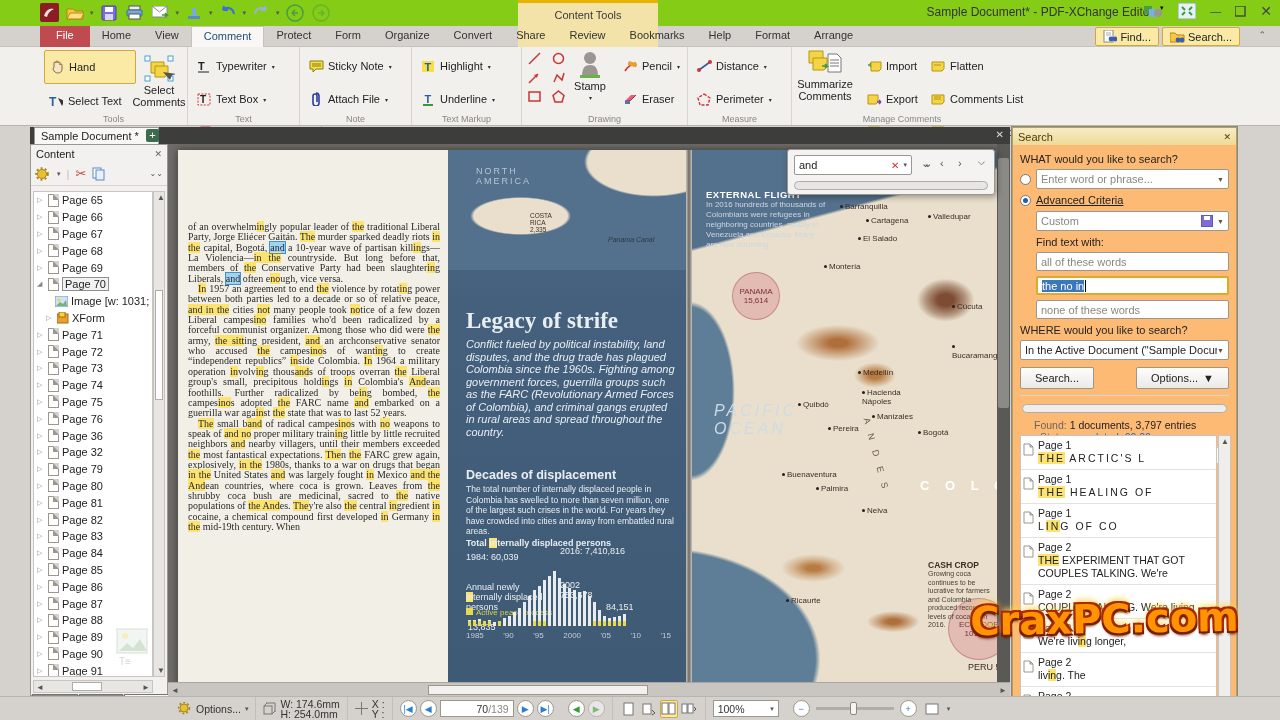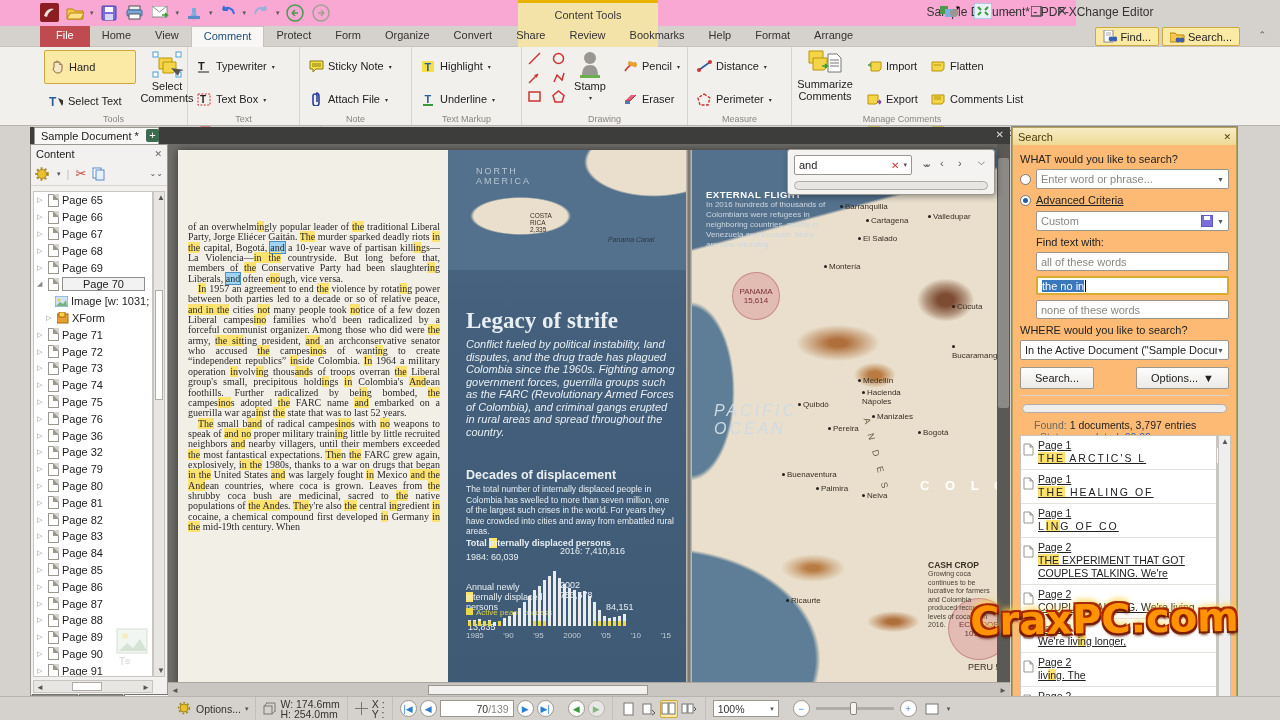--- a/index.html
+++ b/index.html
@@ -1,21 +1,21 @@
 <!DOCTYPE html>
 <html><head>
 <meta charset="utf-8">
 <style>
   * { margin:0; padding:0; box-sizing:border-box; }
   html,body { width:1280px; height:720px; overflow:hidden;
     font-family:"Liberation Sans","DejaVu Sans",sans-serif; font-size:11px; color:#222;
     background:#d5d2cd; }
 
   
-  #titlebar { position:absolute; left:0; top:0; width:1076px; height:26px; background:#f9a8d4; }
+  #titlebar { position:absolute; left:0; top:0; width:1280px; height:26px; background:#84cc16; }
   .qat { position:absolute; left:38px; top:2px; display:flex; align-items:center; gap:4px; }
   .qbtn { width:22px; height:21px; display:flex; align-items:center; justify-content:center; }
   .caret { font-size:7px; color:#555; }
   #app-title { position:absolute; left:900px; top:5px; transform:translateX(-50%); left:1040px; font-size:12px; color:#333; white-space:nowrap; }
   .winbtns { position:absolute; right:8px; top:3px; display:flex; gap:14px; align-items:center; color:#444; }
   .ctx-label { position:absolute; left:518px; top:0; width:140px; height:26px; background:#f3e3a8;
     border-top:3px solid #e8b400; display:flex; align-items:center; justify-content:center; font-size:11px; color:#3a3a3a; }
 
   
   #tabrow { position:absolute; left:0; top:26px; width:1280px; height:21px; background:#d5d2cd; border-bottom:1px solid #c6c3be; }
@@ -46,21 +46,21 @@
   .plus { position:absolute; left:116px; top:2px; width:13px; height:13px; background:#3d6b4f; color:#fff; font-size:11px; line-height:12px; text-align:center; border-radius:2px; }
   .strip-x { position:absolute; right:6px; top:2px; color:#ddd; font-size:10px; }
 
   
   #leftpanel { position:absolute; left:30px; top:144px; width:138px; height:552px; background:#f2f1ef; border:1px solid #9a978f; }
   .lp-head { height:17px; display:flex; align-items:center; justify-content:space-between; padding:0 5px; font-size:11px; color:#222; }
   .lp-tools { height:24px; border-bottom:1px solid #d8d5d0; display:flex; align-items:center; gap:6px; padding:0 4px; }
   .tree { position:absolute; left:2px; top:46px; width:120px; bottom:18px; overflow:hidden; background:#fff; border:1px solid #c8c5c0; }
   .trow { display:flex; align-items:center; gap:3px; height:16.8px; padding-left:3px; white-space:nowrap; font-size:11px; color:#222; }
   .trow .exp { width:8px; font-size:7px; color:#888; }
-  .trow.sel .lbl { border:1px solid #8f8f8f; background:#f2f2f2; padding:0 20px; }
+  .trow.sel .lbl { border:1px solid #8f8f8f; background:#f2f2f2; padding:0 2px; }
   .pgico { width:11px; height:13px; background:#fff; border:1px solid #9a978f; position:relative; flex:0 0 11px; }
   .pgico:after { content:""; position:absolute; right:-1px; top:-1px; border:3px solid; border-color:#d5d2cd #d5d2cd #9a978f #9a978f; }
   .vsb { position:absolute; right:2px; top:46px; width:12px; bottom:18px; background:#e8e6e3; border:1px solid #c8c5c0; }
   .vsb .thumb { position:absolute; left:1px; right:1px; top:98px; height:110px; background:#fdfdfd; border:1px solid #b0ada8; }
   .hsb { position:absolute; left:2px; bottom:2px; width:120px; height:13px; background:#e8e6e3; border:1px solid #c8c5c0; }
   .hsb .thumb { position:absolute; left:38px; top:1px; width:30px; height:9px; background:#fdfdfd; border:1px solid #b0ada8; }
   .sb-arrow { color:#555; font-size:8px; position:absolute; }
   .ghost { position:absolute; right:18px; bottom:28px; opacity:.35; }
   #lp-tabs { position:absolute; left:32px; top:694px; display:flex; gap:1px; }
   .lptab { height:18px; display:flex; align-items:center; gap:5px; padding:0 7px; font-size:10px; background:#8f8d88; color:#222; border:1px solid #76746f; }
@@ -153,21 +153,21 @@
   .btnrow { display:flex; justify-content:space-between; margin:7px 0 6px; }
   .wbtn { height:22px; border:1px solid #9a978f; border-radius:2px; background:linear-gradient(#fdfdfd,#eceae6); padding:0 14px; display:flex; align-items:center; gap:5px; font-size:11px; }
   .sp-prog { height:9px; border:1px solid #b0ada8; border-radius:5px; background:#efeeec; margin:8px 2px 6px; }
   .found { font-size:10.5px; color:#6a675f; text-align:left; padding-left:14px; }
   .found b { color:#222; font-weight:normal; }
   .found .blue { color:#2d5fb0; }
   .res-head { display:flex; align-items:center; gap:3px; border:1px solid #c8c5c0; background:#fbfaf8; height:17px; margin-top:4px; padding:0 2px; font-size:11.5px; }
   .res-head b { font-weight:bold; }
   .res-head .ent { margin-left:auto; }
   #results { position:absolute; left:7px; right:19px; top:307px; bottom:4px; background:#fff; border:1px solid #c8c5c0; overflow:hidden; }
-  .res { display:flex; gap:4px; padding:3px 2px 4px; border-bottom:1px solid #e4e2de;text-decoration:underline; }
+  .res { display:flex; gap:4px; padding:3px 2px 4px; border-bottom:1px solid #e4e2de; }
   .res .txt { font-size:10.5px; line-height:13px; color:#222; }
   .res .pg { color:#222; }
   .res .sp2 { letter-spacing:2px; }
   .res-vsb { position:absolute; right:5px; top:307px; bottom:4px; width:13px; background:#efeeec; border:1px solid #c8c5c0; }
 
   
   #statusbar { position:absolute; left:0; top:696px; width:1280px; height:24px; background:#d5d2cd; border-top:1px solid #b8b5b0; display:flex; align-items:center; }
   .st { display:flex; align-items:center; gap:4px; padding:0 7px; height:24px; font-size:10.5px; color:#333; border-right:1px solid #c2bfba; }
   .st.noline { border-right:none; }
   .navbtn { width:17px; height:17px; border:1px solid #9a978f; border-radius:50%; background:#fdfdfd; color:#2a7fd4; font-size:9px; display:flex; align-items:center; justify-content:center; }
@@ -353,21 +353,21 @@
           <span class="ic">
             <svg width="14" height="14">
               <circle cx="6" cy="7" r="3.6" fill="none" stroke="#4a7ab0" stroke-width="2" stroke-dasharray="2 1.4"></circle>
               <path d="M8 9 l5 4" stroke="#d8a030" stroke-width="2.4"></path>
             </svg>
           </span>
           <span>Other Tools</span>
           <span class="dd">▾</span>
         </span>
     </div>
-    <div class="bigbtn" style="left:96px;">
+    <div class="bigbtn" style="left:88px;justify-content:center;">
       <span>
           <svg width="32" height="30">
             <rect x="2" y="2" width="5" height="5" fill="#fff" stroke="#4aa0d8"></rect>
             <rect x="25" y="2" width="5" height="5" fill="#fff" stroke="#4aa0d8"></rect>
             <rect x="2" y="22" width="5" height="5" fill="#fff" stroke="#4aa0d8"></rect>
             <rect x="25" y="22" width="5" height="5" fill="#fff" stroke="#4aa0d8"></rect>
             <path d="M8 8 h13 v8 l-3 3 h-10 z" fill="#f5d548" stroke="#b8960b"></path>
             <path d="M12 12 h13 v8 l-3 3 h-10 z" fill="#f5d548" stroke="#b8960b"></path>
             <path d="M20 18 l7 8 l2 -5 l5 -1 z" fill="#555"></path>
           </svg>
@@ -998,30 +998,30 @@
       </div>
       <div id="cities">
           <div class="city" style="left: 150px; top: 52px; white-space: pre-line;"><i></i>Barranquilla</div>
           <div class="city" style="left: 208px; top: 36px; white-space: pre-line;"><i></i>Santa Marta</div>
           <div class="city" style="left: 176px; top: 66px; white-space: pre-line;"><i></i>Cartagena</div>
           <div class="city" style="left: 238px; top: 62px; white-space: pre-line;"><i></i>Valledupar</div>
           <div class="city" style="left: 168px; top: 84px; white-space: pre-line;"><i></i>El Salado</div>
           <div class="city" style="left: 134px; top: 112px; white-space: pre-line;"><i></i>Montería</div>
           <div class="city" style="left: 262px; top: 152px; white-space: pre-line;"><i></i>Cúcuta</div>
           <div class="city" style="left: 262px; top: 192px; white-space: pre-line;"><i></i>Bucaramanga</div>
-          <div class="city" style="left: 168px; top: 218px; white-space: pre-line; margin-top: 8px;"><i></i>Medellín</div>
+          <div class="city" style="left: 168px; top: 218px; white-space: pre-line;"><i></i>Medellín</div>
           <div class="city" style="left: 172px; top: 238px; white-space: pre-line;"><i></i>Hacienda
 Nápoles</div>
           <div class="city" style="left: 108px; top: 250px; white-space: pre-line;"><i></i>Quibdó</div>
           <div class="city" style="left: 182px; top: 262px; white-space: pre-line;"><i></i>Manizales</div>
           <div class="city" style="left: 138px; top: 274px; white-space: pre-line;"><i></i>Pereira</div>
           <div class="city" style="left: 228px; top: 278px; white-space: pre-line;"><i></i>Bogotá</div>
           <div class="city" style="left: 92px; top: 320px; white-space: pre-line;"><i></i>Buenaventura</div>
           <div class="city" style="left: 126px; top: 334px; white-space: pre-line;"><i></i>Palmira</div>
-          <div class="city" style="left: 172px; top: 341px; white-space: pre-line;"><i></i>Neiva</div>
+          <div class="city" style="left: 172px; top: 356px; white-space: pre-line;"><i></i>Neiva</div>
           <div class="city" style="left: 96px; top: 446px; white-space: pre-line;"><i></i>Ricaurte</div>
         </div>
     </div>
     <div class="gutter"></div>
   </div>
   <div class="doc-vsb">
       <div class="thumb"></div>
     </div>
 </div>
 <div class="doc-hsb">

